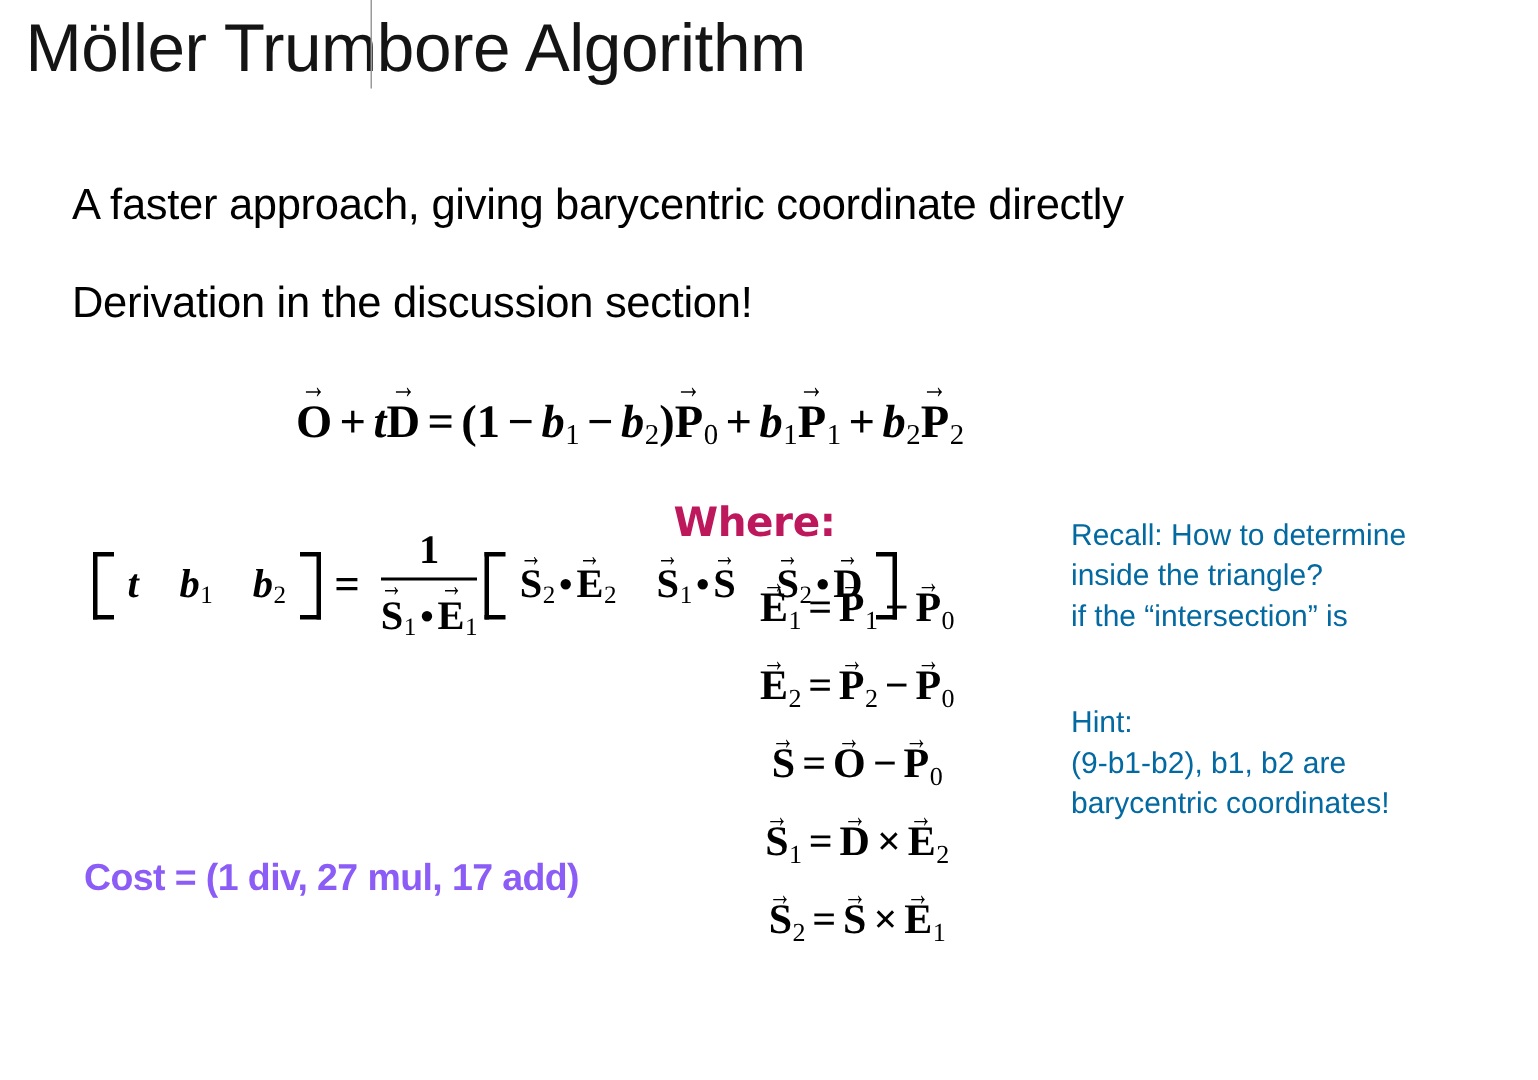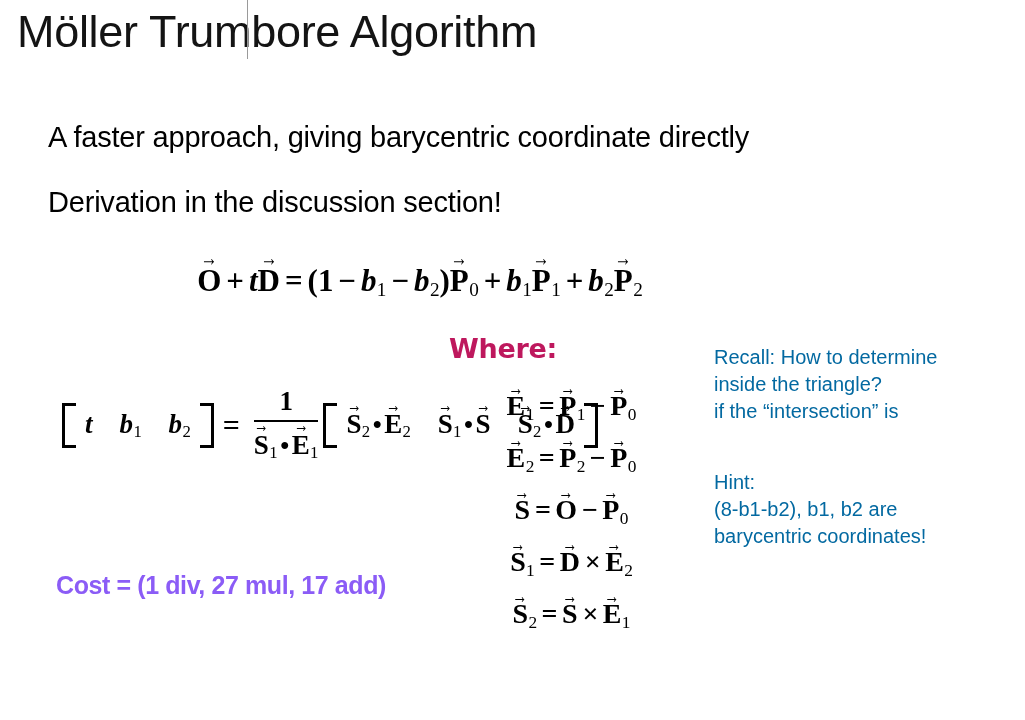--- a/index.html
+++ b/index.html
@@ -99,21 +99,20 @@
   }
 
   
   #matrix-equation {
     position: absolute;
     left: 62px;
     top: 352px;
     display: flex;
     align-items: center;
     font-size: 27px;
-    margin-top: 35px;
   }
   .bracket {
     position: relative;
     display: inline-block;
     padding: 6px 13px;
   }
   .bracket::before,
   .bracket::after {
     content: "";
     position: absolute;
@@ -296,15 +295,15 @@
 </div>
 
 <div class="note-block" id="note-recall">
   <div>Recall: How to determine</div>
   <div>inside the triangle?</div>
   <div>if the “intersection” is</div>
 </div>
 
 <div class="note-block" id="note-hint">
   <div>Hint:</div>
-  <div>(8-b1-b2), b1, b2 are</div>
+  <div>(9-b1-b2), b1, b2 are</div>
   <div>barycentric coordinates!</div>
 </div>
 
 </body></html>

